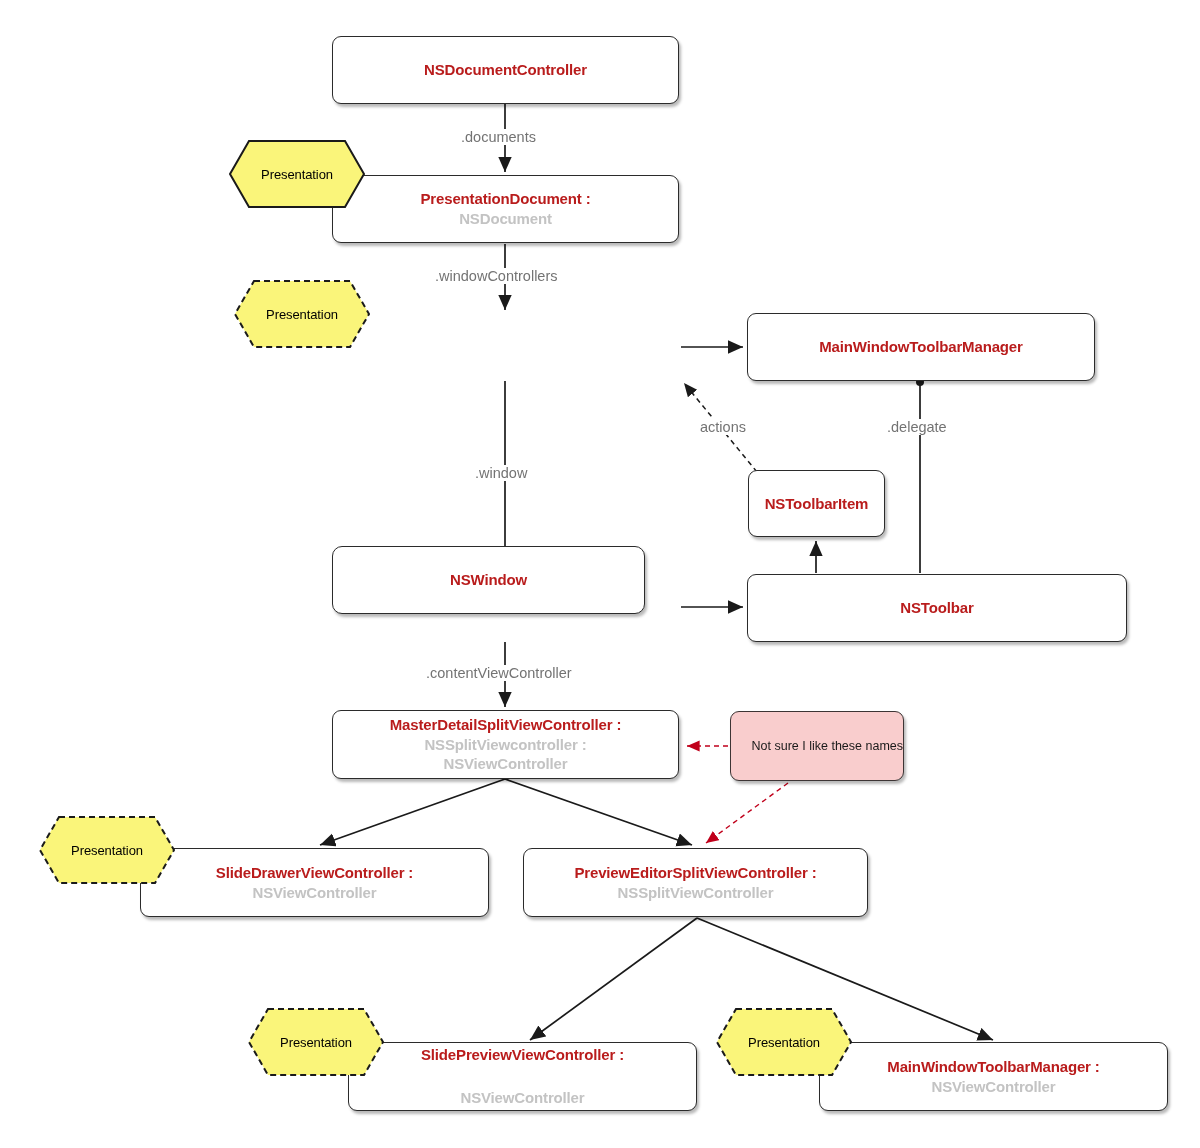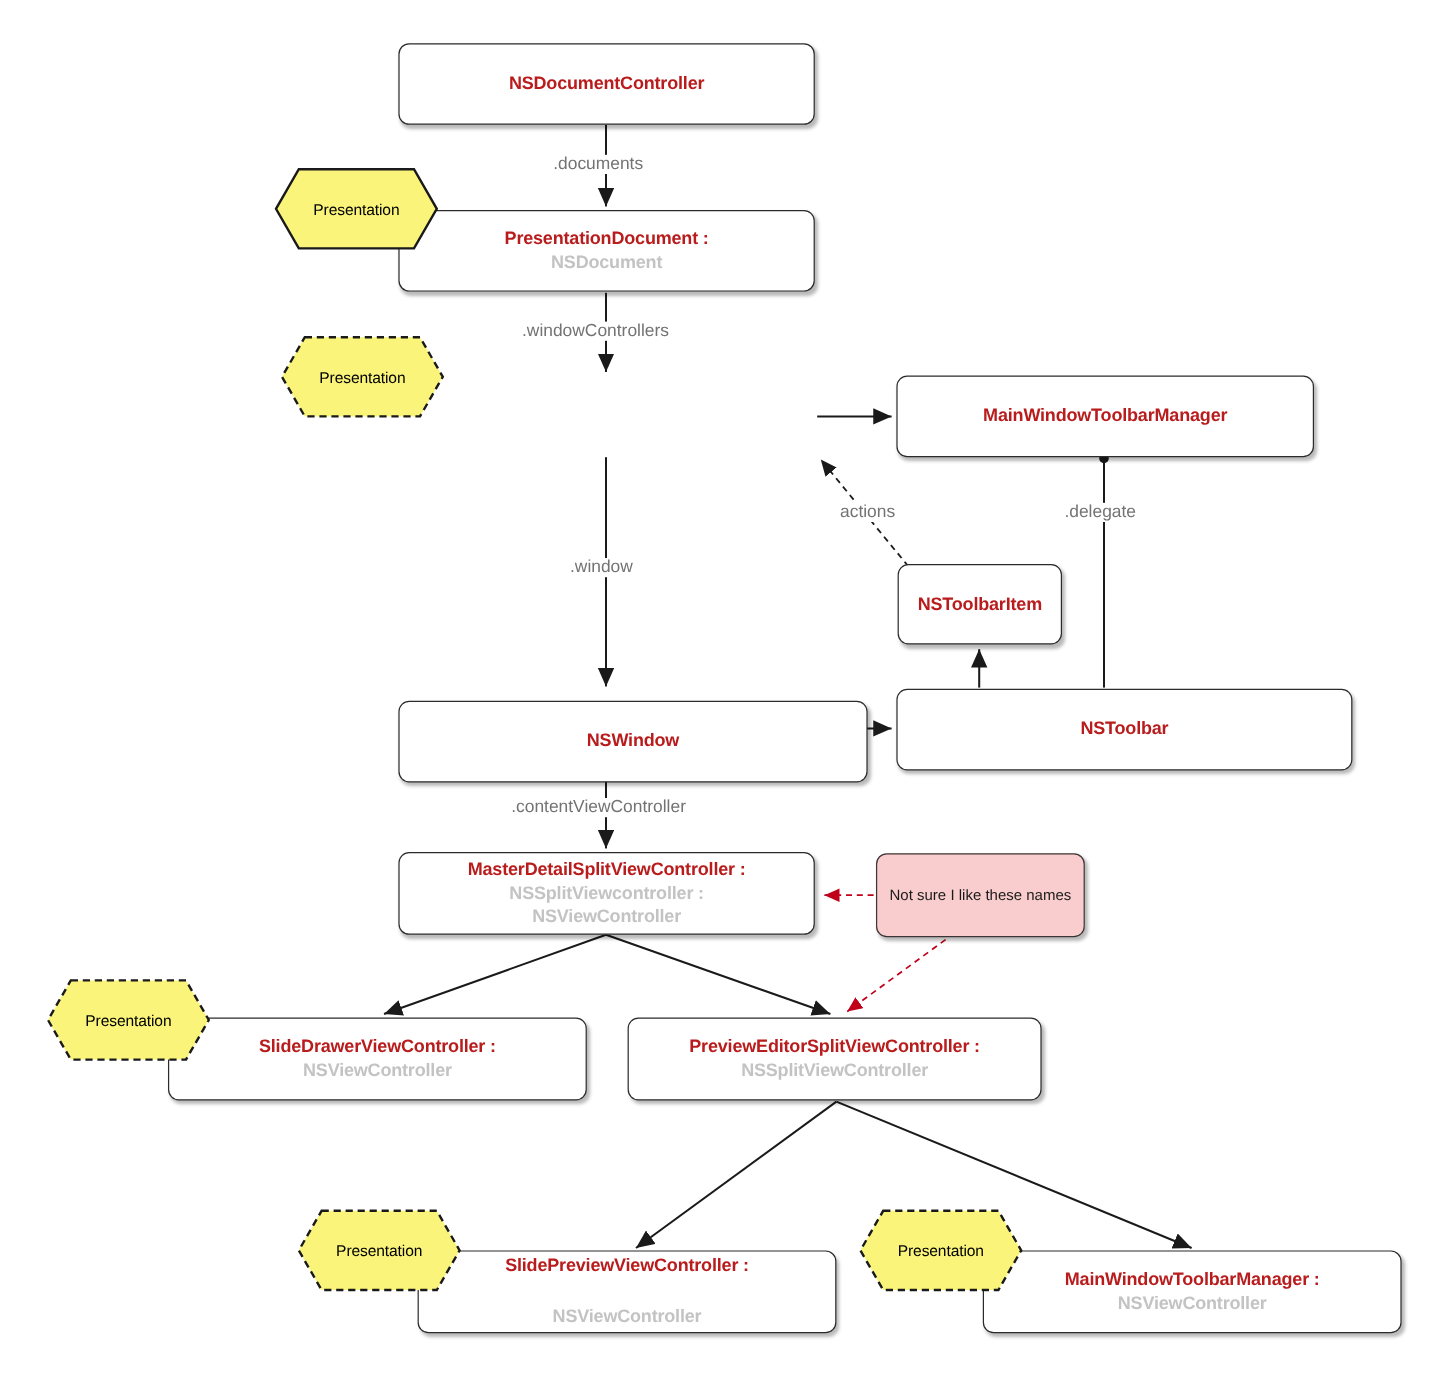--- a/index.html
+++ b/index.html
@@ -61,21 +61,21 @@
   
   .note {
     position: absolute;
     box-sizing: border-box;
     background: #f9cdcd;
     border: 1.6px solid #3d3535;
     border-radius: 9px;
     box-shadow: 2px 3px 3px rgba(0,0,0,0.28);
     display: flex;
     align-items: center;
-    justify-content: center;
+    justify-content: flex-end;
     text-align: center;
     font-size: 12.5px;
     color: #1a1a1a;
     z-index: 4;
   }
   
   .hex {
     position: absolute;
     display: flex;
     align-items: center;
@@ -172,21 +172,21 @@
 
 
   <div class="node" style="left:747px; top:313px; width:348px; height:68px;">
     <div class="title">MainWindowToolbarManager</div>
   </div>
 
   <div class="node" style="left:748px; top:470px; width:137px; height:67px;">
     <div class="title">NSToolbarItem</div>
   </div>
 
-  <div class="node" style="left:332px; top:584px; width:391px; height:68px;">
+  <div class="node" style="left:332px; top:546px; width:313px; height:68px;border-radius:10px;">
     <div class="title">NSWindow</div>
   </div>
 
   <div class="node" style="left:747px; top:574px; width:380px; height:68px;">
     <div class="title">NSToolbar</div>
   </div>
 
   <div class="node" style="left:332px; top:710px; width:347px; height:69px;">
     <div class="title">MasterDetailSplitViewController :</div>
     <div class="sub">NSSplitViewcontroller :</div>

